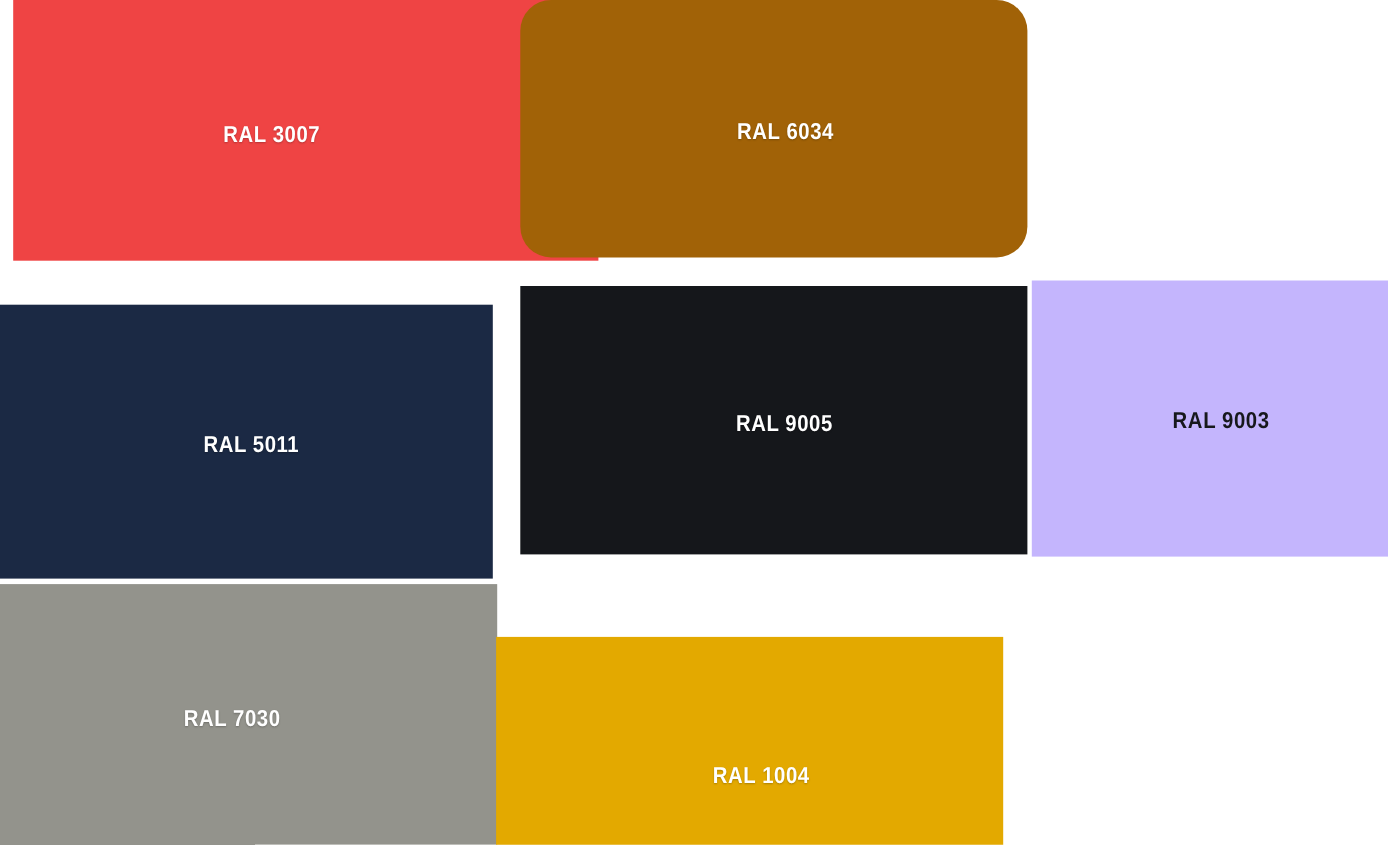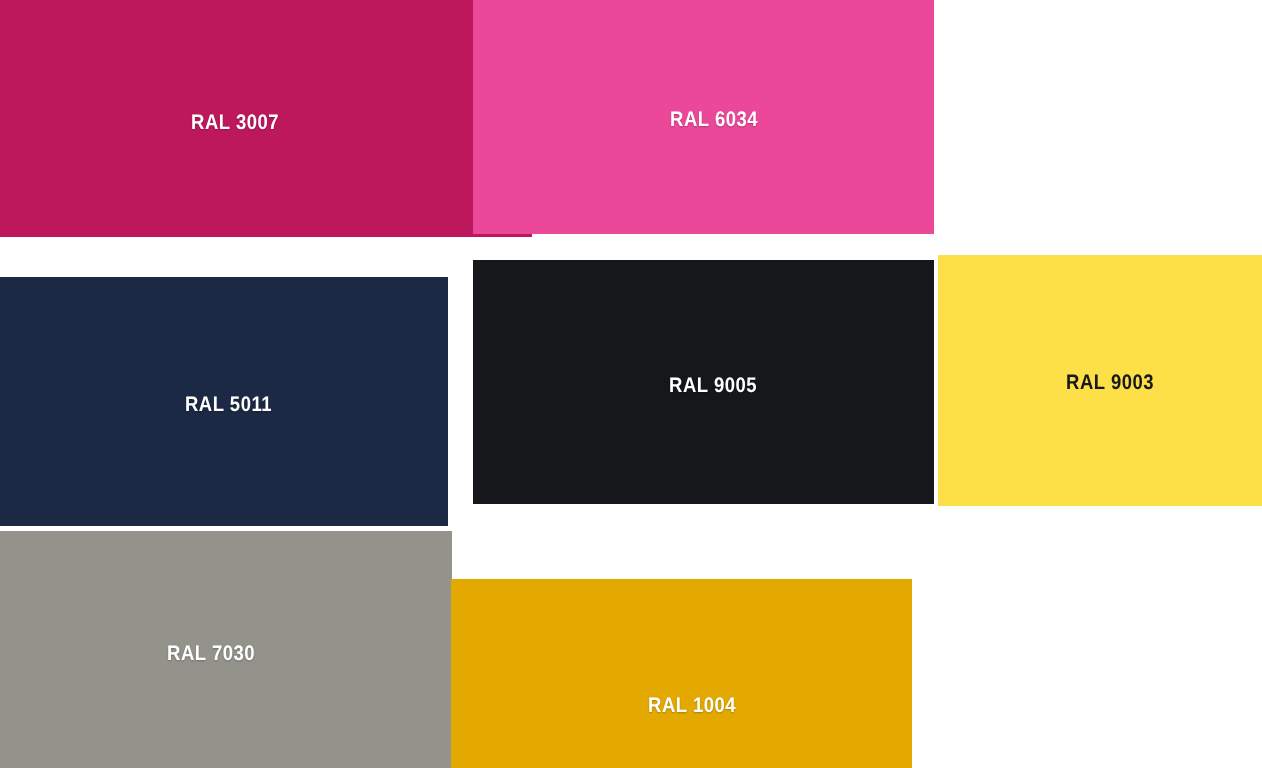--- a/index.html
+++ b/index.html
@@ -49,33 +49,33 @@
     text-shadow: 0 1px 2px rgba(0,0,0,0.25);
   }
   .label-dark {
     color: #17181c;
   }
 </style>
 </head>
 <body style="background: rgb(255, 255, 255);">
 
 <div id="swatch-grid">
-    <div class="swatch" style="left: 0px; top: 0px; width: 532px; height: 237px; background: #be185d;">
+    <div class="swatch" style="left: 12px; top: 0px; width: 532px; height: 237px; background: #ef4444;">
       <div class="swatch-label label-light" style="color: rgb(255, 255, 255); left: 185px; top: 112px;">RAL 3007</div>
     </div>
-    <div class="swatch" style="left: 473px; top: 0px; width: 461px; height: 234px; background: #ec4899;">
+    <div class="swatch" style="left: 473px; top: 0px; width: 461px; height: 234px; background: #a16207; border-radius: 28px;">
       <div class="swatch-label label-light" style="color: rgb(255, 255, 255); left: 191px; top: 109px;">RAL 6034</div>
     </div>
     <div class="swatch" style="left: 0px; top: 277px; width: 448px; height: 249px; background: rgb(27, 41, 68);">
       <div class="swatch-label label-light" style="color: rgb(255, 255, 255); left: 179px; top: 117px;">RAL 5011</div>
     </div>
     <div class="swatch" style="left: 473px; top: 260px; width: 461px; height: 244px; background: rgb(21, 23, 27); text-align: center;">
       <div class="swatch-label label-light" style="color: rgb(255, 255, 255); left: 190px; top: 115px;">RAL 9005</div>
     </div>
-    <div class="swatch" style="left: 938px; top: 255px; width: 324px; height: 251px; background: #fde047; text-decoration: underline;">
+    <div class="swatch" style="left: 938px; top: 255px; width: 324px; height: 251px; background: #c4b5fd; text-decoration: underline;">
       <div class="swatch-label label-dark" style="color: rgb(23, 24, 28); left: 122px; top: 117px;">RAL 9003</div>
     </div>
     <div class="swatch" style="left: 0px; top: 531px; width: 452px; height: 237px; background: rgb(147, 147, 140);">
       <div class="swatch-label label-light" style="color: rgb(255, 255, 255); left: 161px; top: 112px;">RAL 7030</div>
     </div>
     <div class="swatch" style="left: 451px; top: 531px; width: 461px; height: 237px; background: rgb(227, 169, 0); margin-top: 48px;">
       <div class="swatch-label label-light" style="color: rgb(255, 255, 255); left: 191px; top: 116px;">RAL 1004</div>
     </div>
   </div>
 

